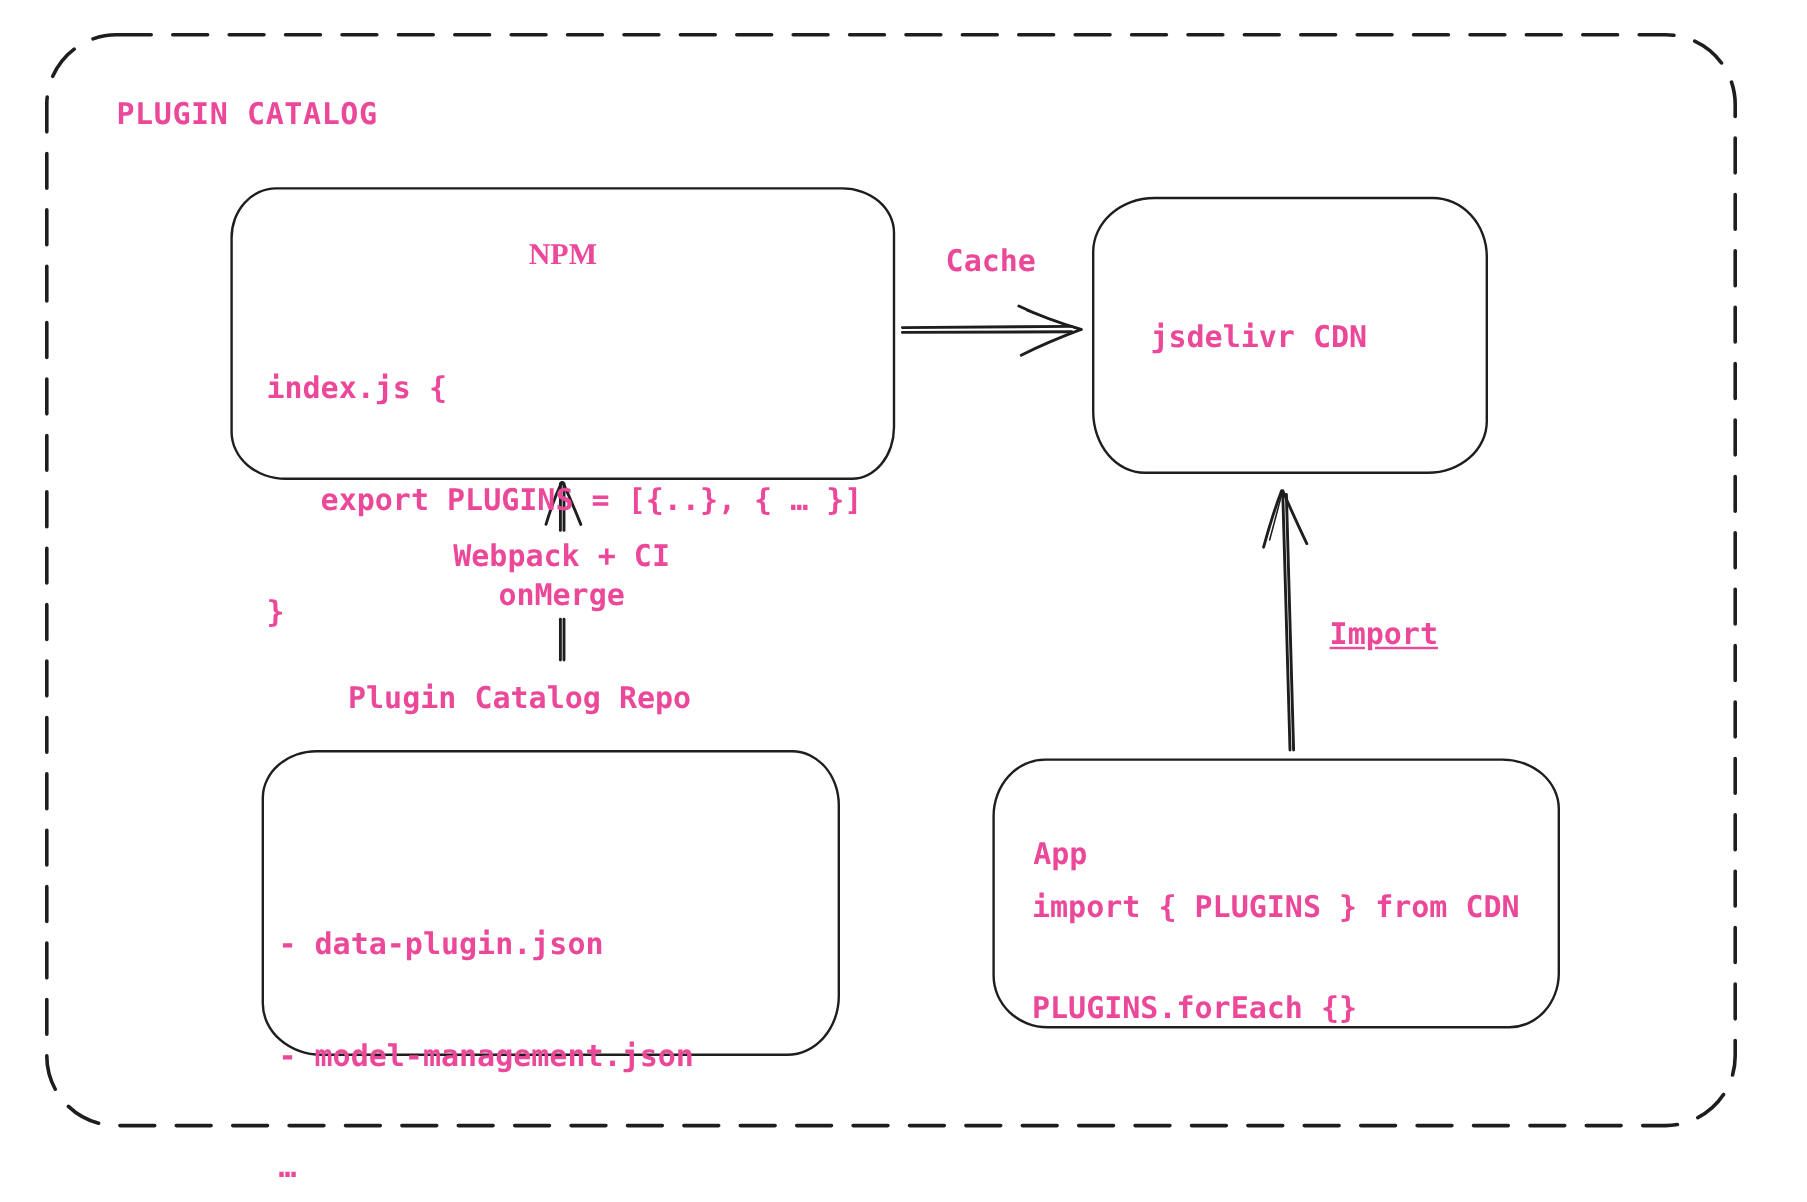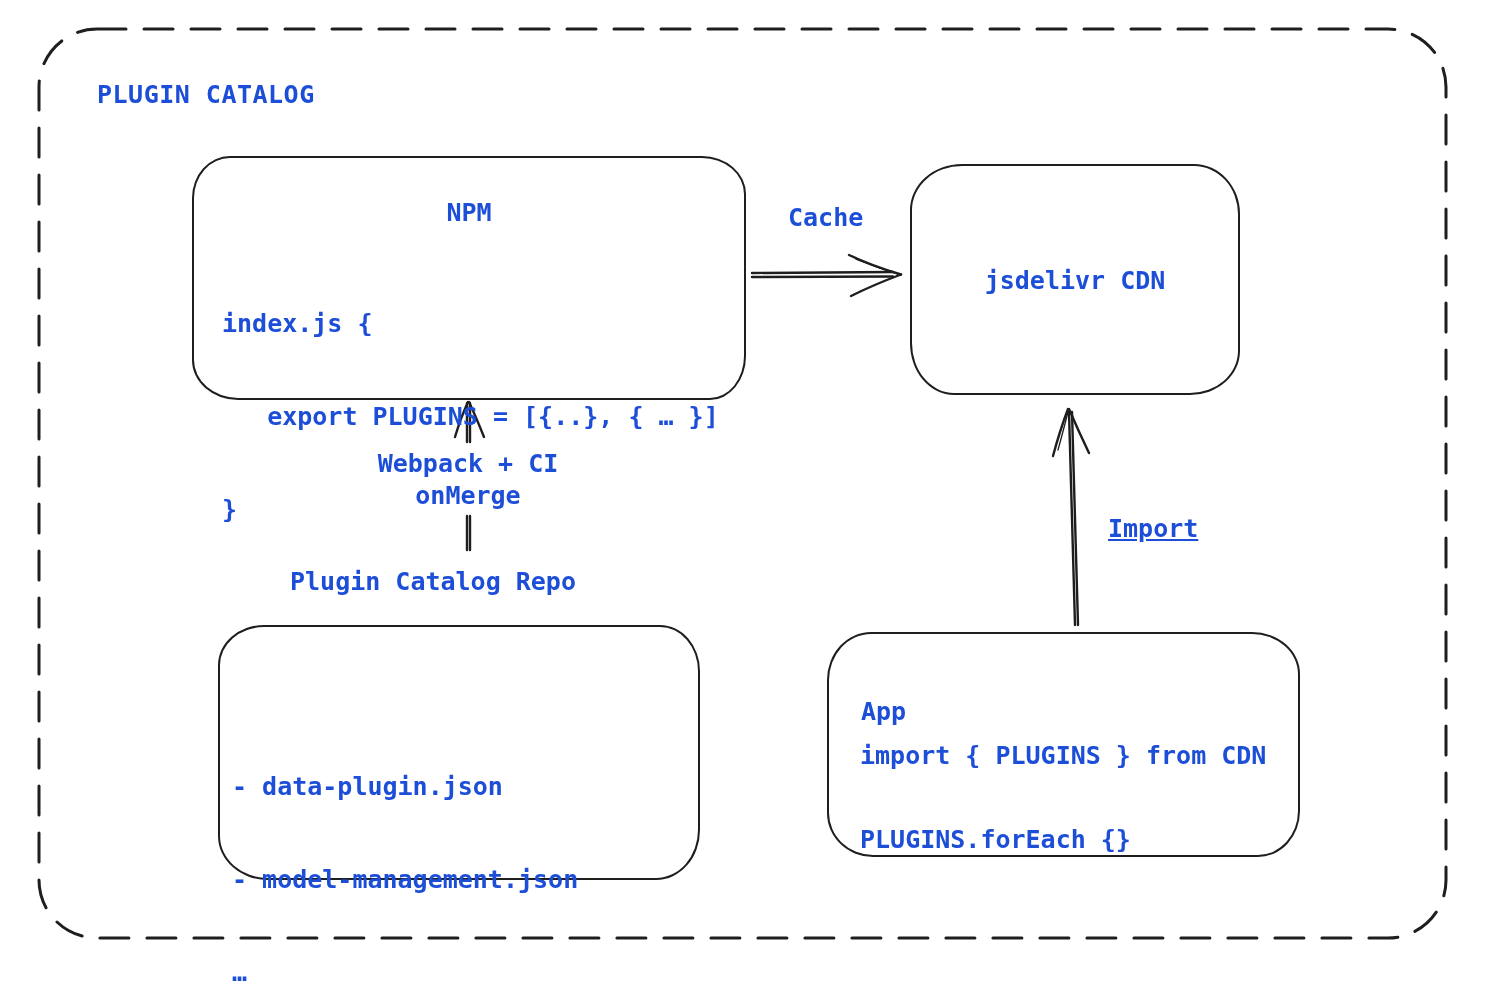--- a/index.html
+++ b/index.html
@@ -26,21 +26,21 @@
     border: 2.5px solid #1e1e1e;
     background: #ffffff;
     box-sizing: border-box;
   }
   .txt {
     position: absolute;
     font-size: 25px;
     font-weight: 600;
     line-height: 1.2;
     white-space: pre;
-    color: #1d4ed8;
+    color: #ec4899;
   }
   .center { text-align: center; }
   .code-block div { white-space: pre; }
   .lh33 div { line-height: 33px; }
 </style>
 </head>
 <body>
 
 <div id="canvas">
 
@@ -70,31 +70,31 @@
       <path d="M1072,412 L1078,625"></path>
       <path d="M1053,456 Q1060,430 1068,409"></path>
       <path d="M1089,453 Q1078,430 1069,409"></path>
       <path d="M1058,450 Q1064,428 1068,412" stroke-width="1.3"></path>
     </g>
   </svg>
 
   <div class="txt" style="left:97px; top:80px; letter-spacing:0.5px;">PLUGIN CATALOG</div>
 
   <div class="node-box" style="left:192px; top:156px; width:554px; height:244px; border-radius:38px 44px 36px 46px / 42px 38px 44px 40px;"></div>
-  <div class="txt center" style="left:192px; top:198px; width:554px;">NPM</div>
+  <div class="txt center" style="left:192px; top:198px; width:554px;font-family:Liberation Serif, serif;">NPM</div>
   <div class="txt code-block lh33" style="left:222px; top:247px;">
     <div>index.js {</div>
     <div>   export PLUGINS = [{..}, { … }]</div>
     <div>}</div>
   </div>
 
   <div class="txt" style="left:788px; top:203px;">Cache</div>
 
   <div class="node-box" style="left:910px; top:164px; width:330px; height:231px; border-radius:52px 46px 50px 44px / 46px 50px 44px 52px;"></div>
-  <div class="txt center" style="left:910px; top:266px; width:330px;">jsdelivr CDN</div>
+  <div class="txt center" style="left:884px; top:266px; width:330px;">jsdelivr CDN</div>
 
   <div class="txt center" style="left:318px; top:449px; width:300px;">Webpack + CI</div>
   <div class="txt" style="left:290px; top:567px;">Plugin Catalog Repo</div>
 
   <div class="txt center" style="left:318px; top:481px; width:300px;">onMerge</div>
   <div class="node-box" style="left:218px; top:625px; width:482px; height:255px; border-radius:46px 40px 44px 50px / 40px 46px 50px 44px;"></div>
   <div class="txt code-block lh33" style="left:232px; top:710px;">
     <div>- data-plugin.json</div>
     <div>- model-management.json</div>
     <div>…</div>

